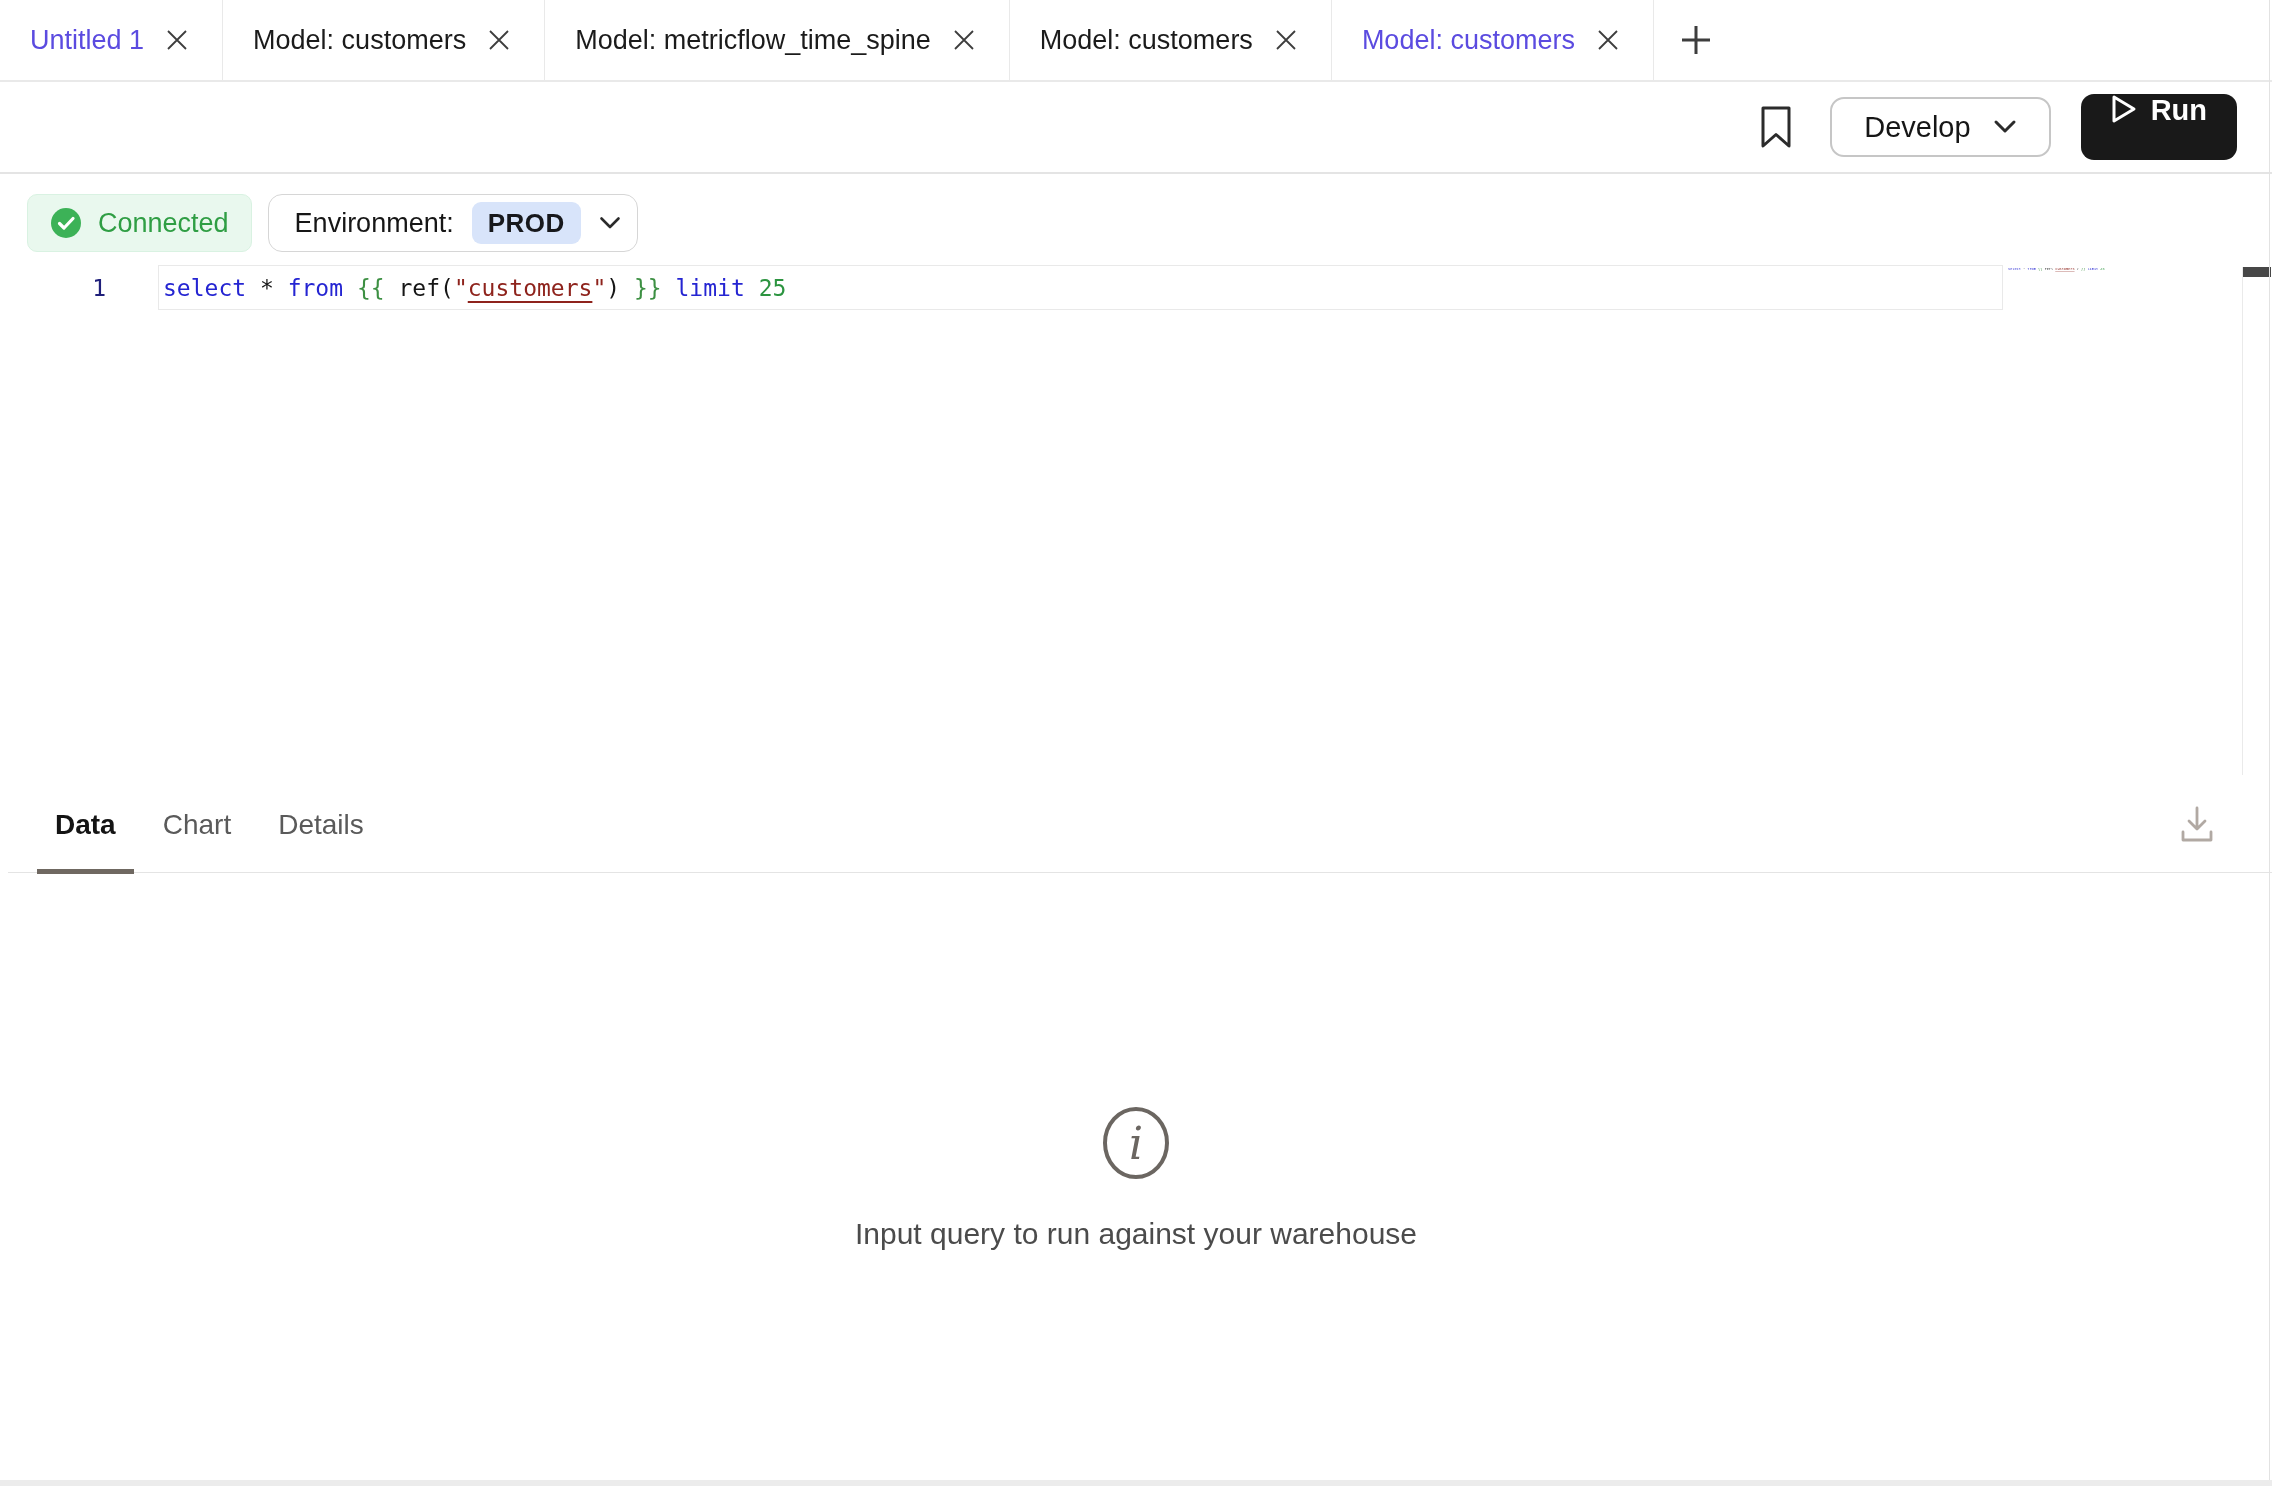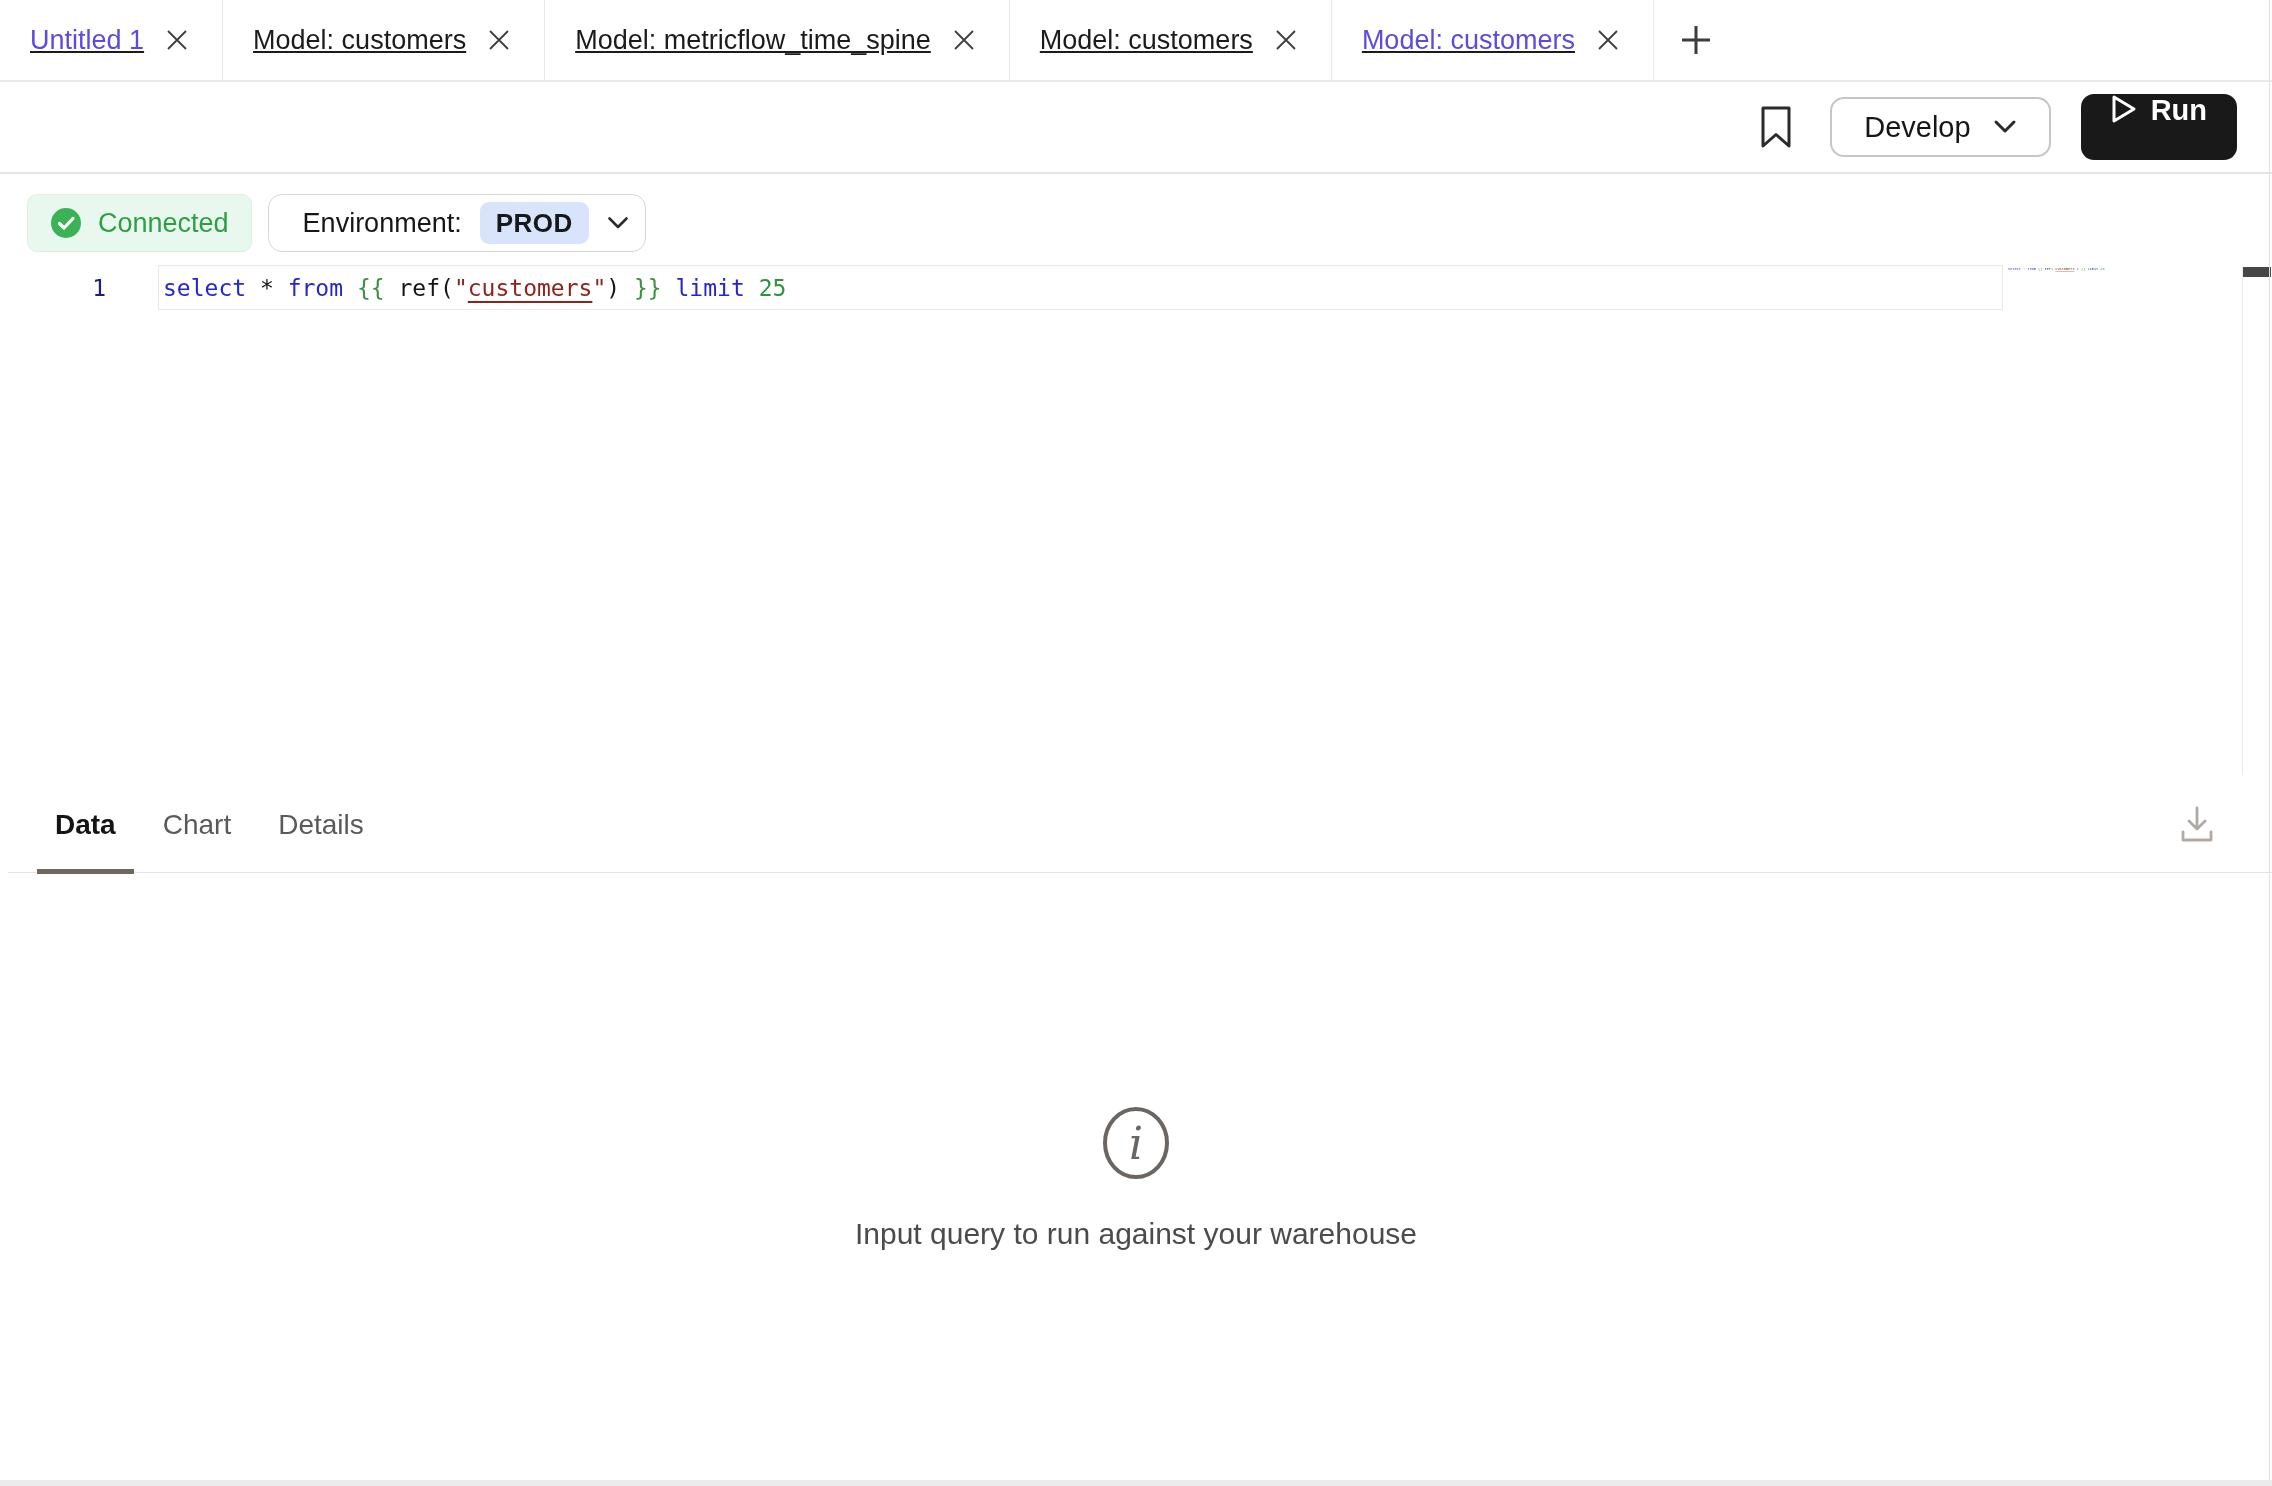--- a/index.html
+++ b/index.html
@@ -2,21 +2,21 @@
 <html style="--accent: #5b4be0; --run-bg: #191919; --conn-bg: #e9f8ee; --conn-border: #d9f2e2; --conn-text: #2f9e44; --prod-bg: #d8e4fa; --kw: #2525d2; --jinja: #3d9043; --str: #8e231c; --num: #2c9440; --linenum: #1f1f7a; --rtab-underline: #6f6861;"><head>
 <meta charset="utf-8">
 <style>
   * { margin:0; padding:0; box-sizing:border-box; }
   html,body { width:2272px; height:1486px; background:#fff; overflow:hidden;
     font-family:"Liberation Sans", sans-serif; color:#1b1b1b; }
   .root { position:relative; width:2272px; height:1486px; background:#fff; }
 
   
   .tabbar { position:absolute; top:0; left:0; right:0; height:82px;
-    display:flex; align-items:stretch; border-bottom:2px solid #e9e9e9; background:#fff;text-decoration:underline; }
+    display:flex; align-items:stretch; border-bottom:2px solid #e9e9e9; background:#fff; }
   .etab { display:flex; align-items:center; gap:18px; padding:0 30px;
     border-right:1px solid #e9e9e9; font-size:27px; color:#1b1b1b; cursor:pointer; background:#fff; }
   .etab .tab-label { white-space:nowrap; }
   .etab.hl .tab-label { color:var(--accent); }
   .tab-close { display:flex; align-items:center; justify-content:center; width:30px; height:30px; }
   .tab-close svg { display:block; }
   .tab-plus { display:flex; align-items:center; justify-content:center; width:84px; cursor:pointer; }
 
   
   .toolbar { position:absolute; top:82px; left:0; right:0; height:92px; background:#fff;
@@ -27,21 +27,21 @@
     border:2px solid #c6c6c6; border-radius:14px; background:#fff; font-size:29px; color:#161616; cursor:pointer; }
   .run-btn { display:flex; align-items:flex-start; gap:14px; height:66px; padding:0 30px;
     border:none; border-radius:13px; background:var(--run-bg); color:#fff; font-size:29px; font-weight:600; cursor:pointer; }
 
   
   .editor { position:absolute; top:174px; left:0; right:0; height:603px; background:#fff; }
   .status-row { position:absolute; top:20px; left:27px; display:flex; align-items:center; gap:16px; }
   .connected-badge { display:flex; align-items:center; gap:16px; height:58px; padding:0 22px;
     background:var(--conn-bg); border:1px solid var(--conn-border); border-radius:10px; }
   .connected-badge .txt { font-size:27px; font-weight:500; color:var(--conn-text); }
-  .env-pill { display:flex; align-items:center; gap:18px; height:58px; padding:0 16px 0 34px;
+  .env-pill { display:flex; align-items:center; gap:18px; height:58px; padding:0 16px 0 26px;
     background:#fff; border:1.5px solid #d6d6d6; border-radius:14px; cursor:pointer; }
   .env-pill .lbl { font-size:27px; color:#161616; }
   .env-chip { display:flex; align-items:center; height:42px; padding:0 16px; border-radius:9px;
     background:var(--prod-bg); font-size:26px; font-weight:600; color:#17181c; letter-spacing:0.5px; }
 
   .gutter-num { position:absolute; top:92px; left:0; width:106px; height:44px; line-height:44px;
     text-align:right; font-family:"DejaVu Sans Mono", monospace; font-size:23px; color:var(--linenum); }
   .active-line { position:absolute; top:91px; left:158px; width:1845px; height:45px;
     border:1px solid #e9e9e9; background:transparent; }
   .code-line { position:absolute; top:92px; left:163px; height:44px; line-height:44px; white-space:pre;

